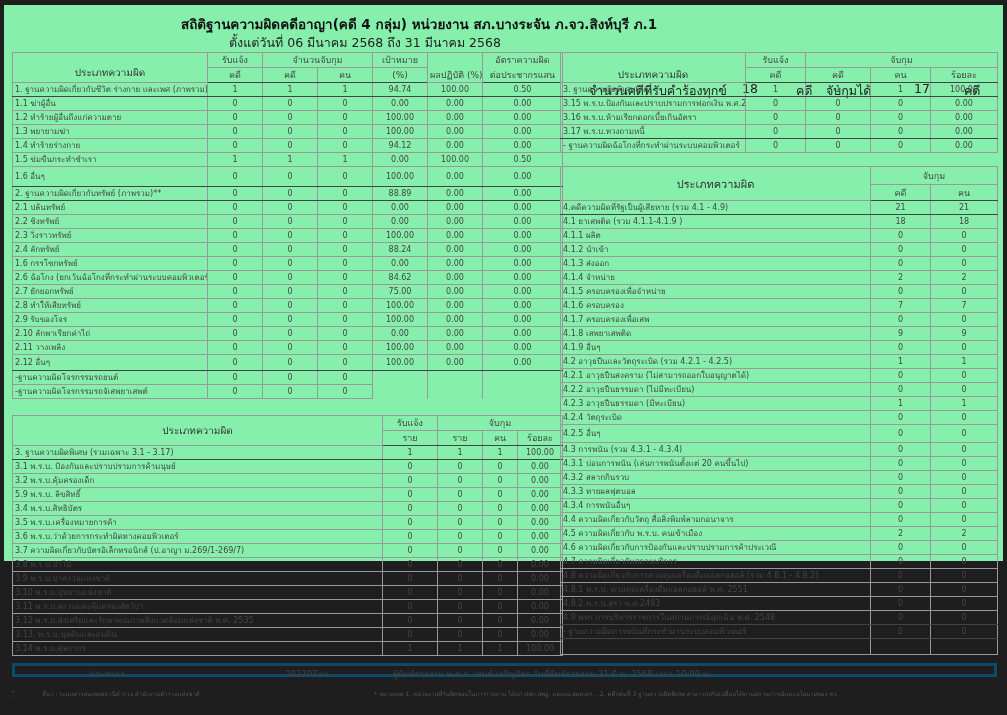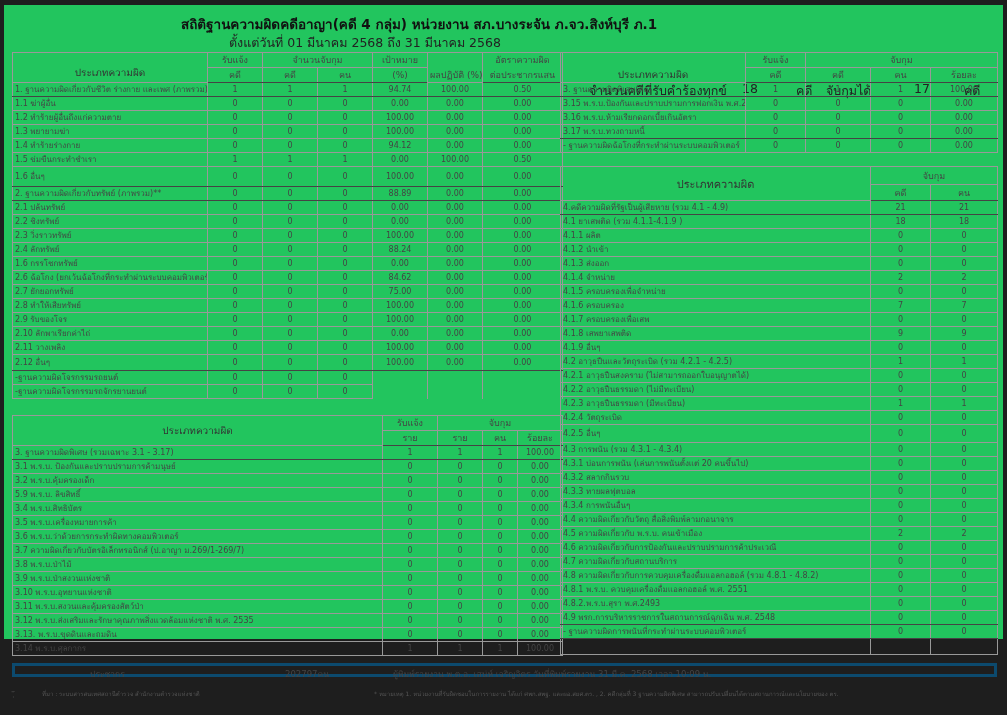--- a/index.html
+++ b/index.html
@@ -1,20 +1,20 @@
 <!DOCTYPE html>
 <html><head>
 <meta charset="utf-8">
 <style>
   * { box-sizing: border-box; margin: 0; padding: 0; }
   html, body { width: 1007px; height: 715px; background: #1e1e1e; overflow: hidden; }
   body { font-family: "DejaVu Sans", "Liberation Sans", sans-serif; color: #333; }
   .page {
-    position: absolute; left: 4px; top: 5px; width: 999px; height: 634px;
-    background: #22c55e;
+    position: absolute; left: 4px; top: 5px; width: 999px; height: 556px;
+    background: #86efac;
   }
   .title {
     position: absolute; left: 0; top: 8px; width: 830px; text-align: center;
     font-size: 13.5px; font-weight: bold; color: #111;
   }
   .subtitle {
     position: absolute; left: 225px; top: 28px; font-size: 12.5px; color: #222;
   }
   .summary { position: absolute; top: 28px; font-size: 12.5px; color: #222; margin-top: 48px; }
   .tbl { position: absolute; border-collapse: collapse; font-size: 8px; color: #444; table-layout: fixed; }
@@ -28,21 +28,21 @@
   .footer-row { position: absolute; top: 658px; left: 8px; width: 985px; height: 14px; border: 3px solid #0c4a6e; font-size: 8.5px; color: #444; }
   .footer-row span { position: absolute; top: 1px; }
   .note { position: absolute; top: 684px; font-size: 6px; color: #555; white-space: nowrap; }
 </style>
 </head>
 <body>
 
 <div class="page">
 
   <div class="title">สถิติฐานความผิดคดีอาญา(คดี 4 กลุ่ม) หน่วยงาน สภ.บางระจัน ภ.จว.สิงห์บุรี ภ.1</div>
-  <div class="subtitle">ตั้งแต่วันที่ 01 มีนาคม 2568 ถึง 31 มีนาคม 2568</div>
+  <div class="subtitle">ตั้งแต่วันที่ 06 มีนาคม 2568 ถึง 31 มีนาคม 2568</div>
 
   <div class="summary" style="left:585px;">จำนวนคดีที่รับคำร้องทุกข์</div>
   <div class="summary" style="left:738px;">18</div>
   <div class="summary" style="left:792px;">คดี</div>
   <div class="summary" style="left:822px;">จับกุมได้</div>
   <div class="summary" style="left:910px;">17</div>
   <div class="summary" style="left:960px;">คดี</div>
 
   <table class="tbl" id="left-table" style="left:8px; top:47px; width:550px;">
     <colgroup>
@@ -259,21 +259,21 @@
         <tr>
           <td class="lbl">-ฐานความผิดโจรกรรมรถยนต์</td>
           <td class="num">0</td>
           <td class="num">0</td>
           <td class="num">0</td>
           <td class="num blank"></td>
           <td class="num blank"></td>
           <td class="num blank"></td>
         </tr>
         <tr>
-          <td class="lbl">-ฐานความผิดโจรกรรมรถจักรยานยนต์</td>
+          <td class="lbl">-ฐานความผิดโจรกรรมรถจัเสพยาเสพต์</td>
           <td class="num">0</td>
           <td class="num">0</td>
           <td class="num">0</td>
           <td class="num blank"></td>
           <td class="num blank"></td>
           <td class="num blank"></td>
         </tr>
       </tbody>
   </table>
 

